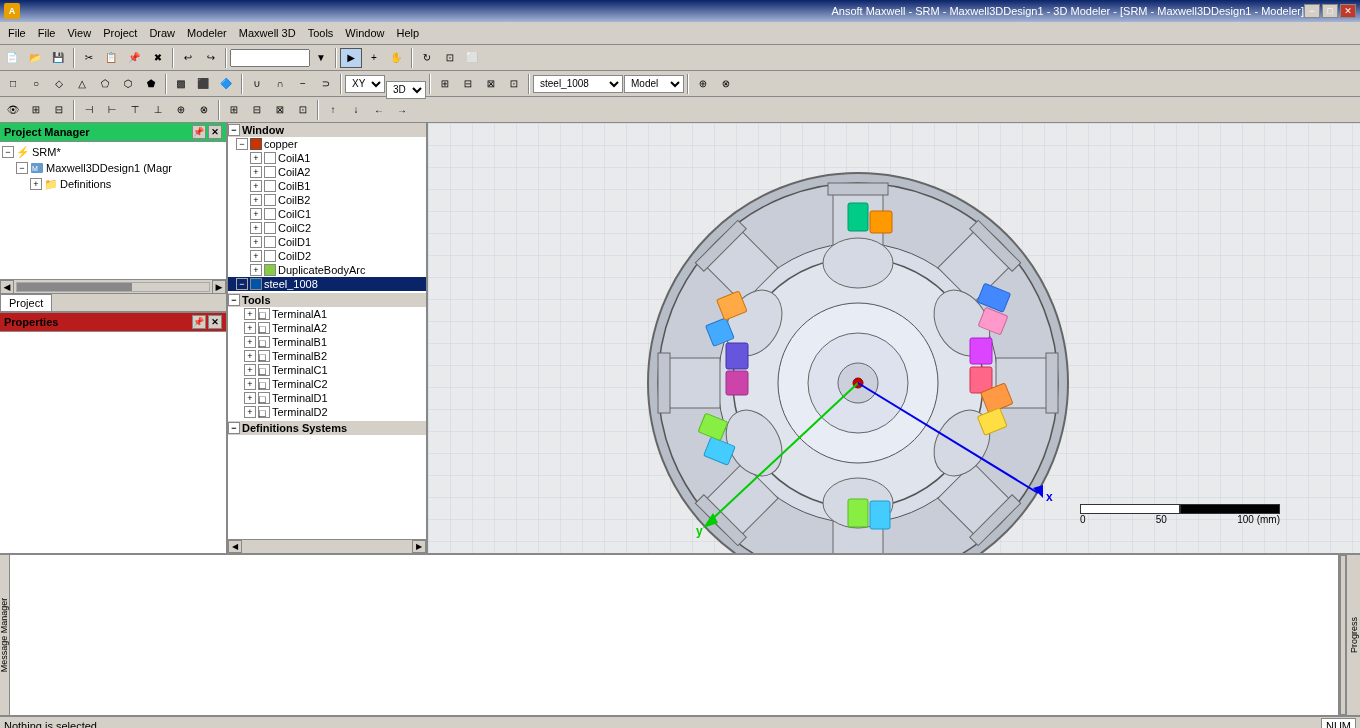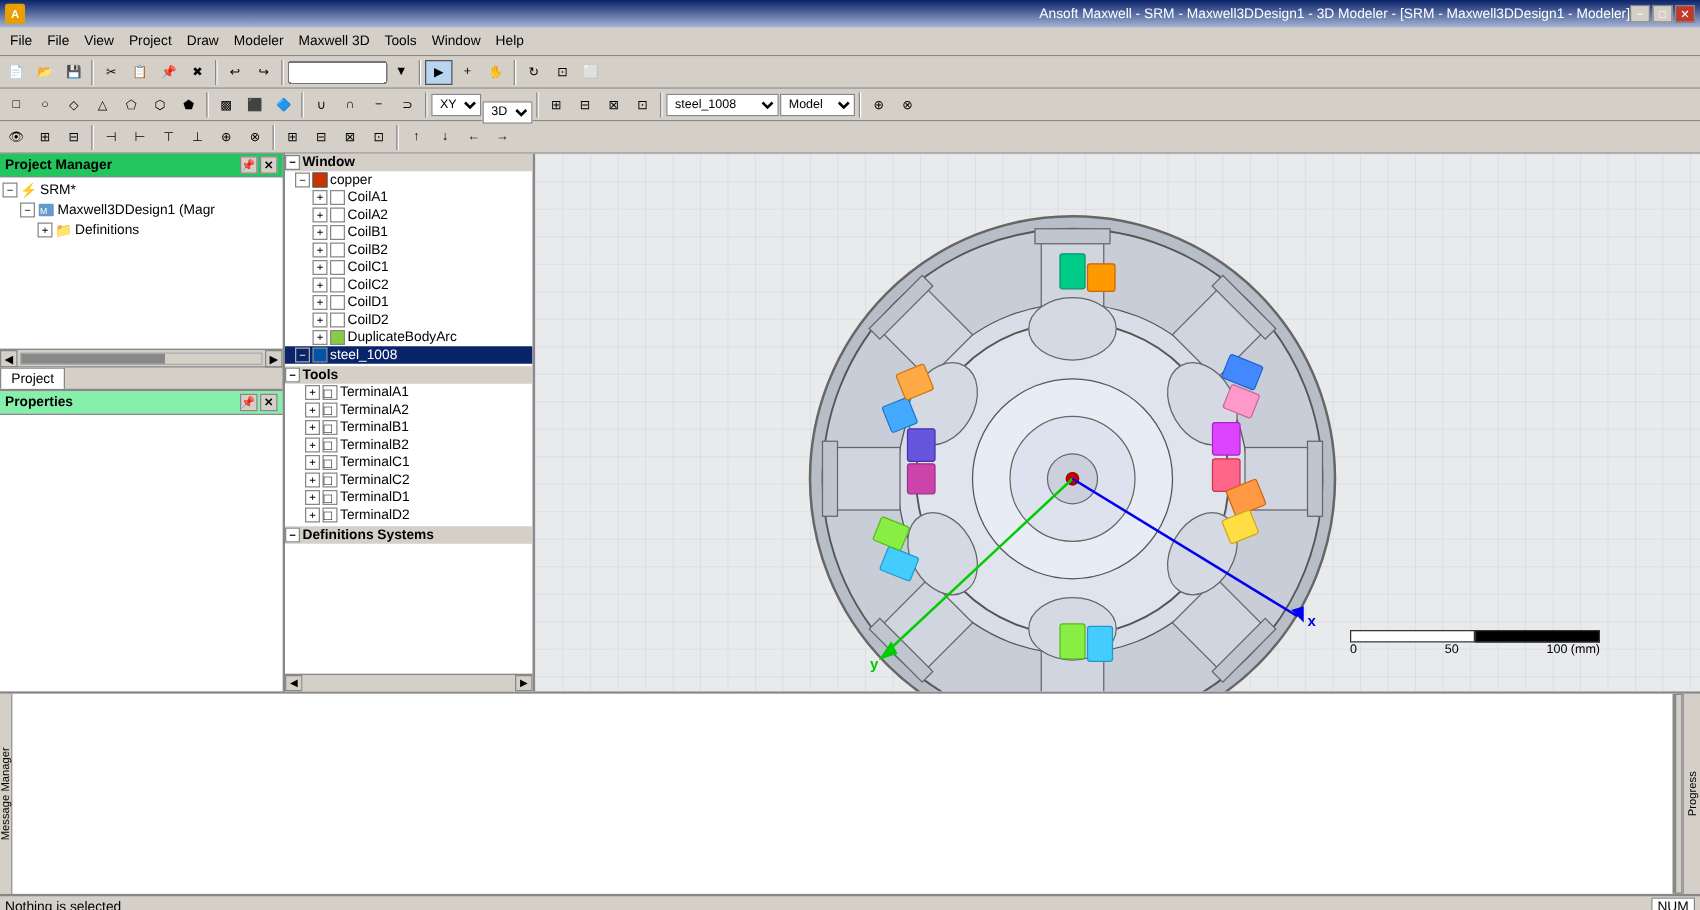--- a/index.html
+++ b/index.html
@@ -23,21 +23,21 @@
     
     #left-panel { width: 228px; display: flex; flex-direction: column; border-right: 2px solid #888; }
     #project-manager { height: 190px; border-bottom: 2px solid #888; display: flex; flex-direction: column; }
     #project-manager-header { background: #22c55e; padding: 2px 4px; display: flex; justify-content: space-between; align-items: center; border-bottom: 1px solid #888; font-weight: bold; font-size: 11px; }
     #project-manager-content { flex: 1; overflow: hidden; background: white; padding: 2px; }
     #project-tabs { display: flex; border-top: 1px solid #888; }
     .project-tab { padding: 2px 8px; border: 1px solid #888; background: #d4d0c8; font-size: 11px; cursor: pointer; }
     .project-tab.active { background: white; border-bottom: none; }
     
     #properties-panel { flex: 1; display: flex; flex-direction: column; }
-    #properties-header { background: #86efac; padding: 2px 4px; display: flex; justify-content: space-between; align-items: center; border-bottom: 1px solid #888; font-weight: bold; font-size: 11px; }
+    #properties-header { background: #b91c1c; padding: 2px 4px; display: flex; justify-content: space-between; align-items: center; border-bottom: 1px solid #888; font-weight: bold; font-size: 11px; }
     #properties-content { flex: 1; background: white; }
     
     
     .tree-item { display: flex; align-items: center; padding: 1px 0; cursor: pointer; white-space: nowrap; }
     .tree-expand { width: 12px; height: 12px; border: 1px solid #888; background: white; display: flex; align-items: center; justify-content: center; font-size: 9px; margin-right: 2px; cursor: pointer; flex-shrink: 0; }
     .tree-icon { width: 14px; height: 14px; margin-right: 2px; flex-shrink: 0; display: flex; align-items: center; justify-content: center; }
     .tree-label { font-size: 11px; }
     .selected-item { background: #0a246a; color: white; }
     
     

